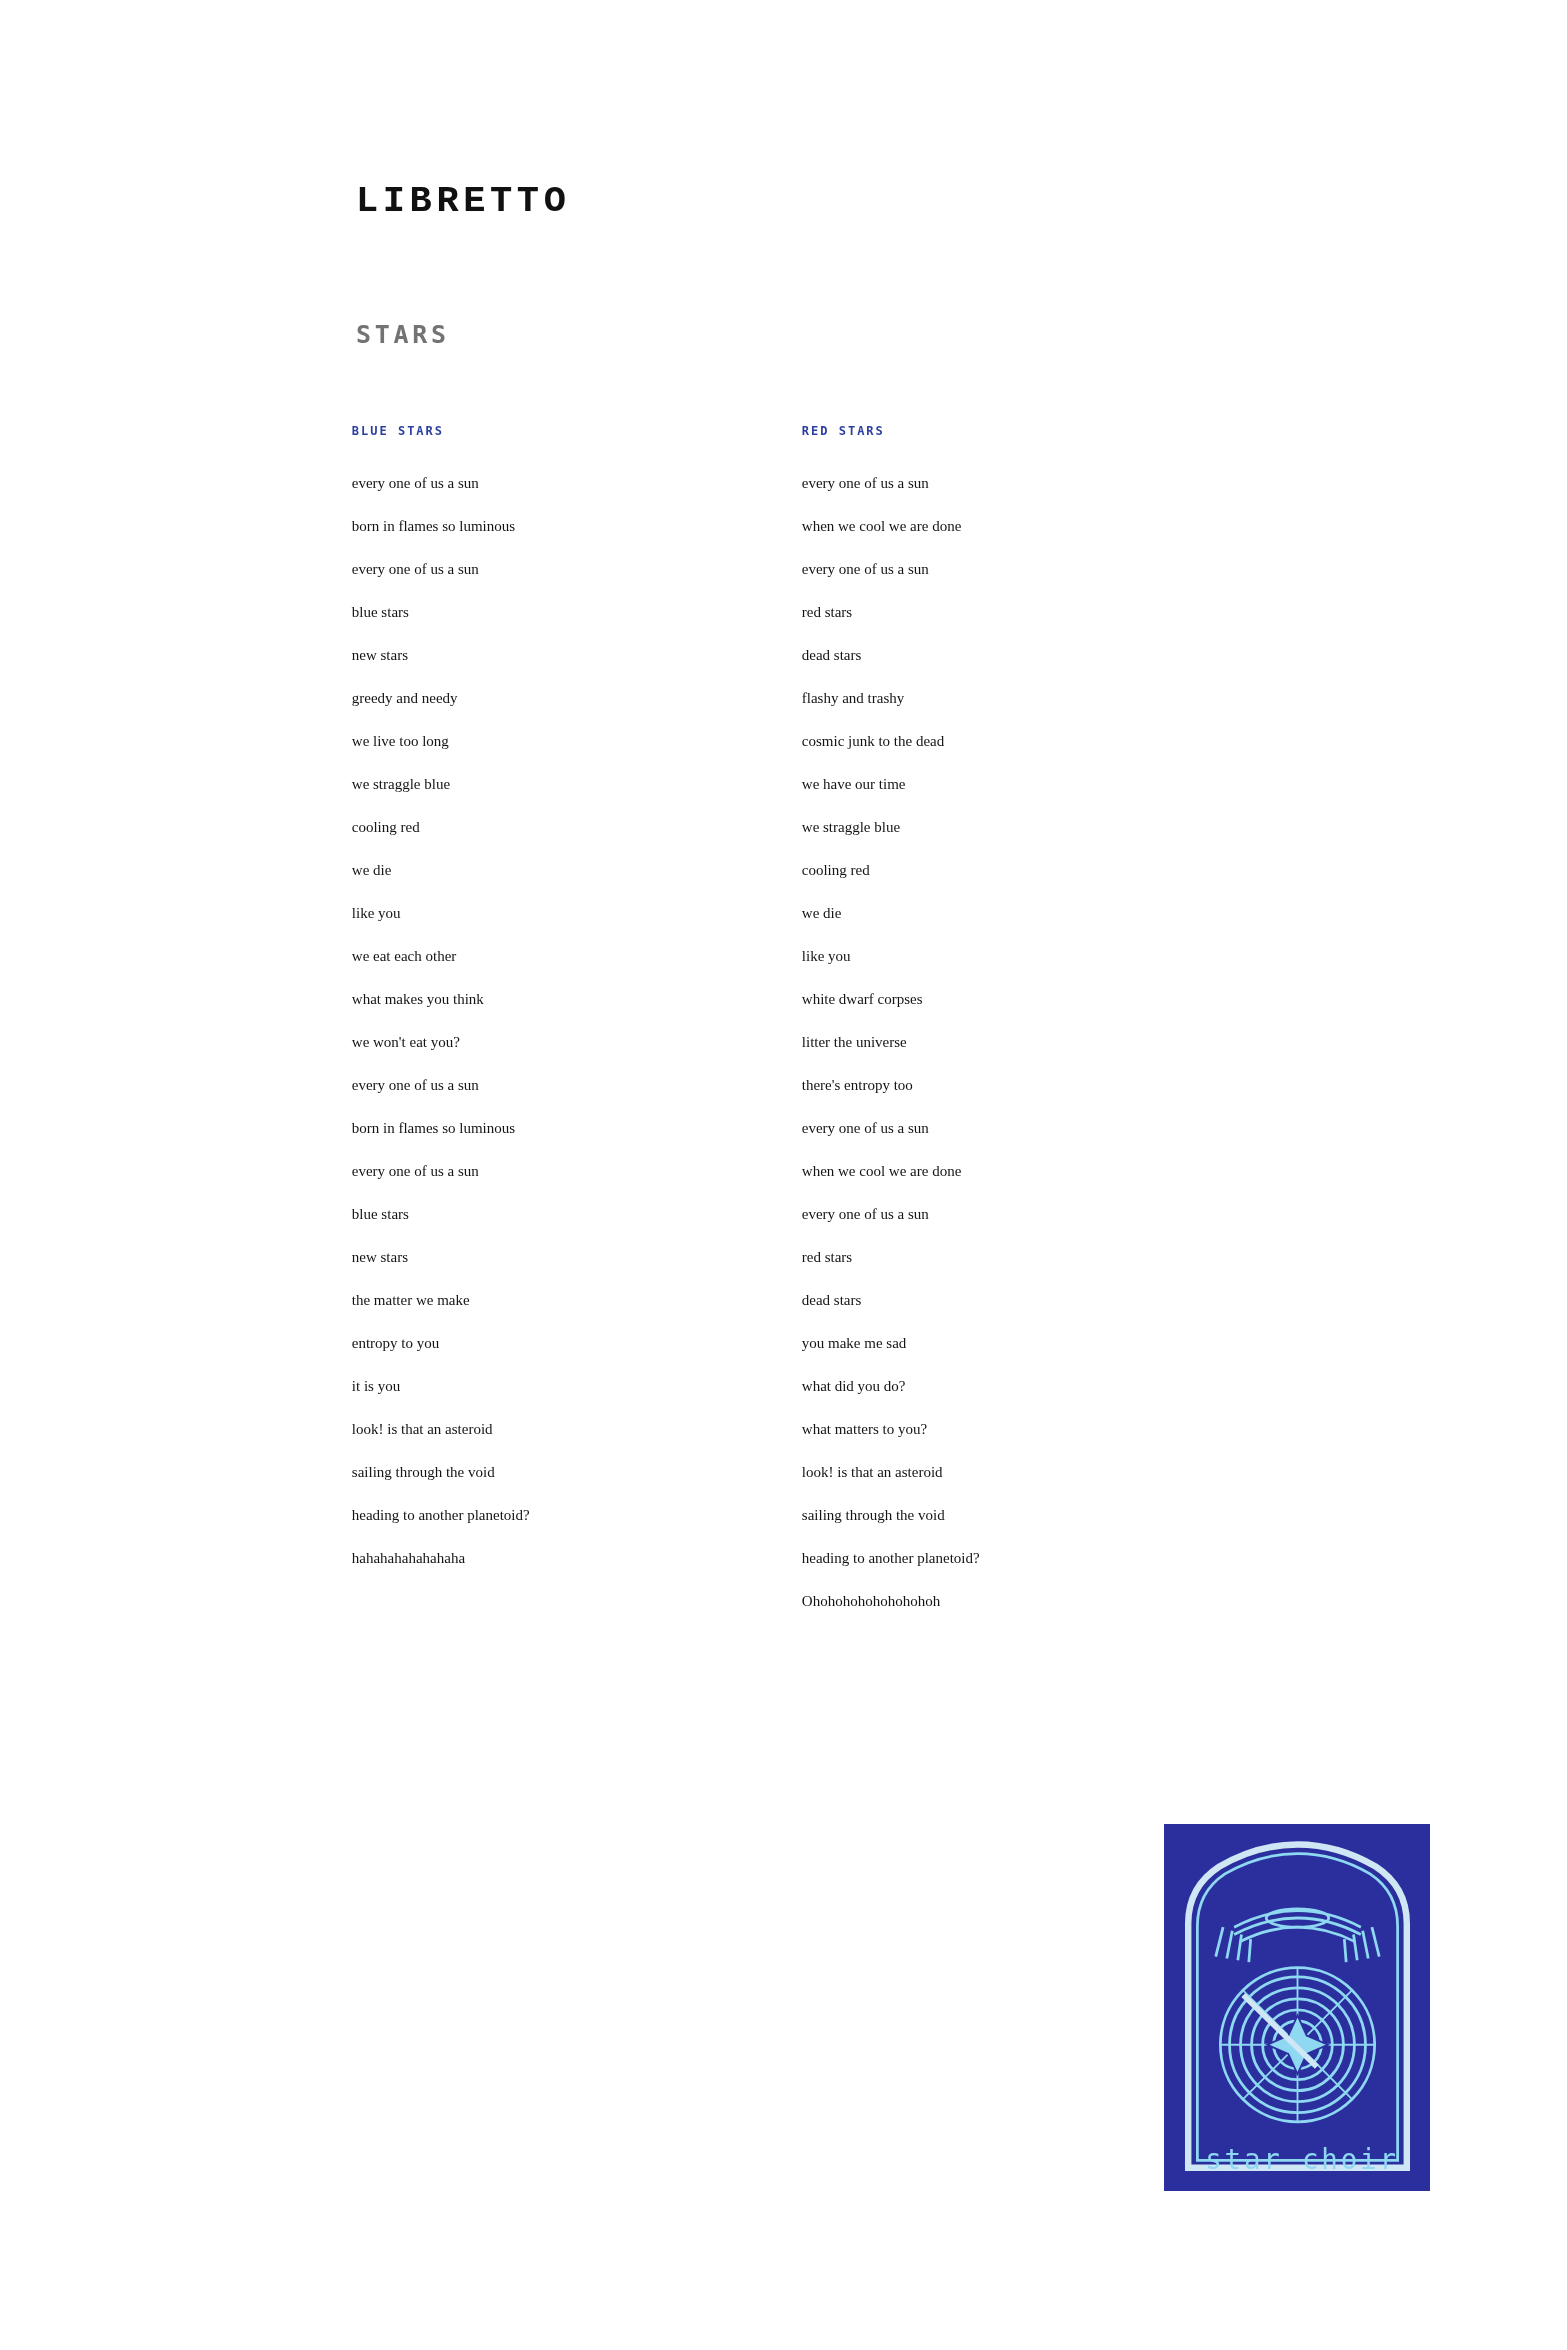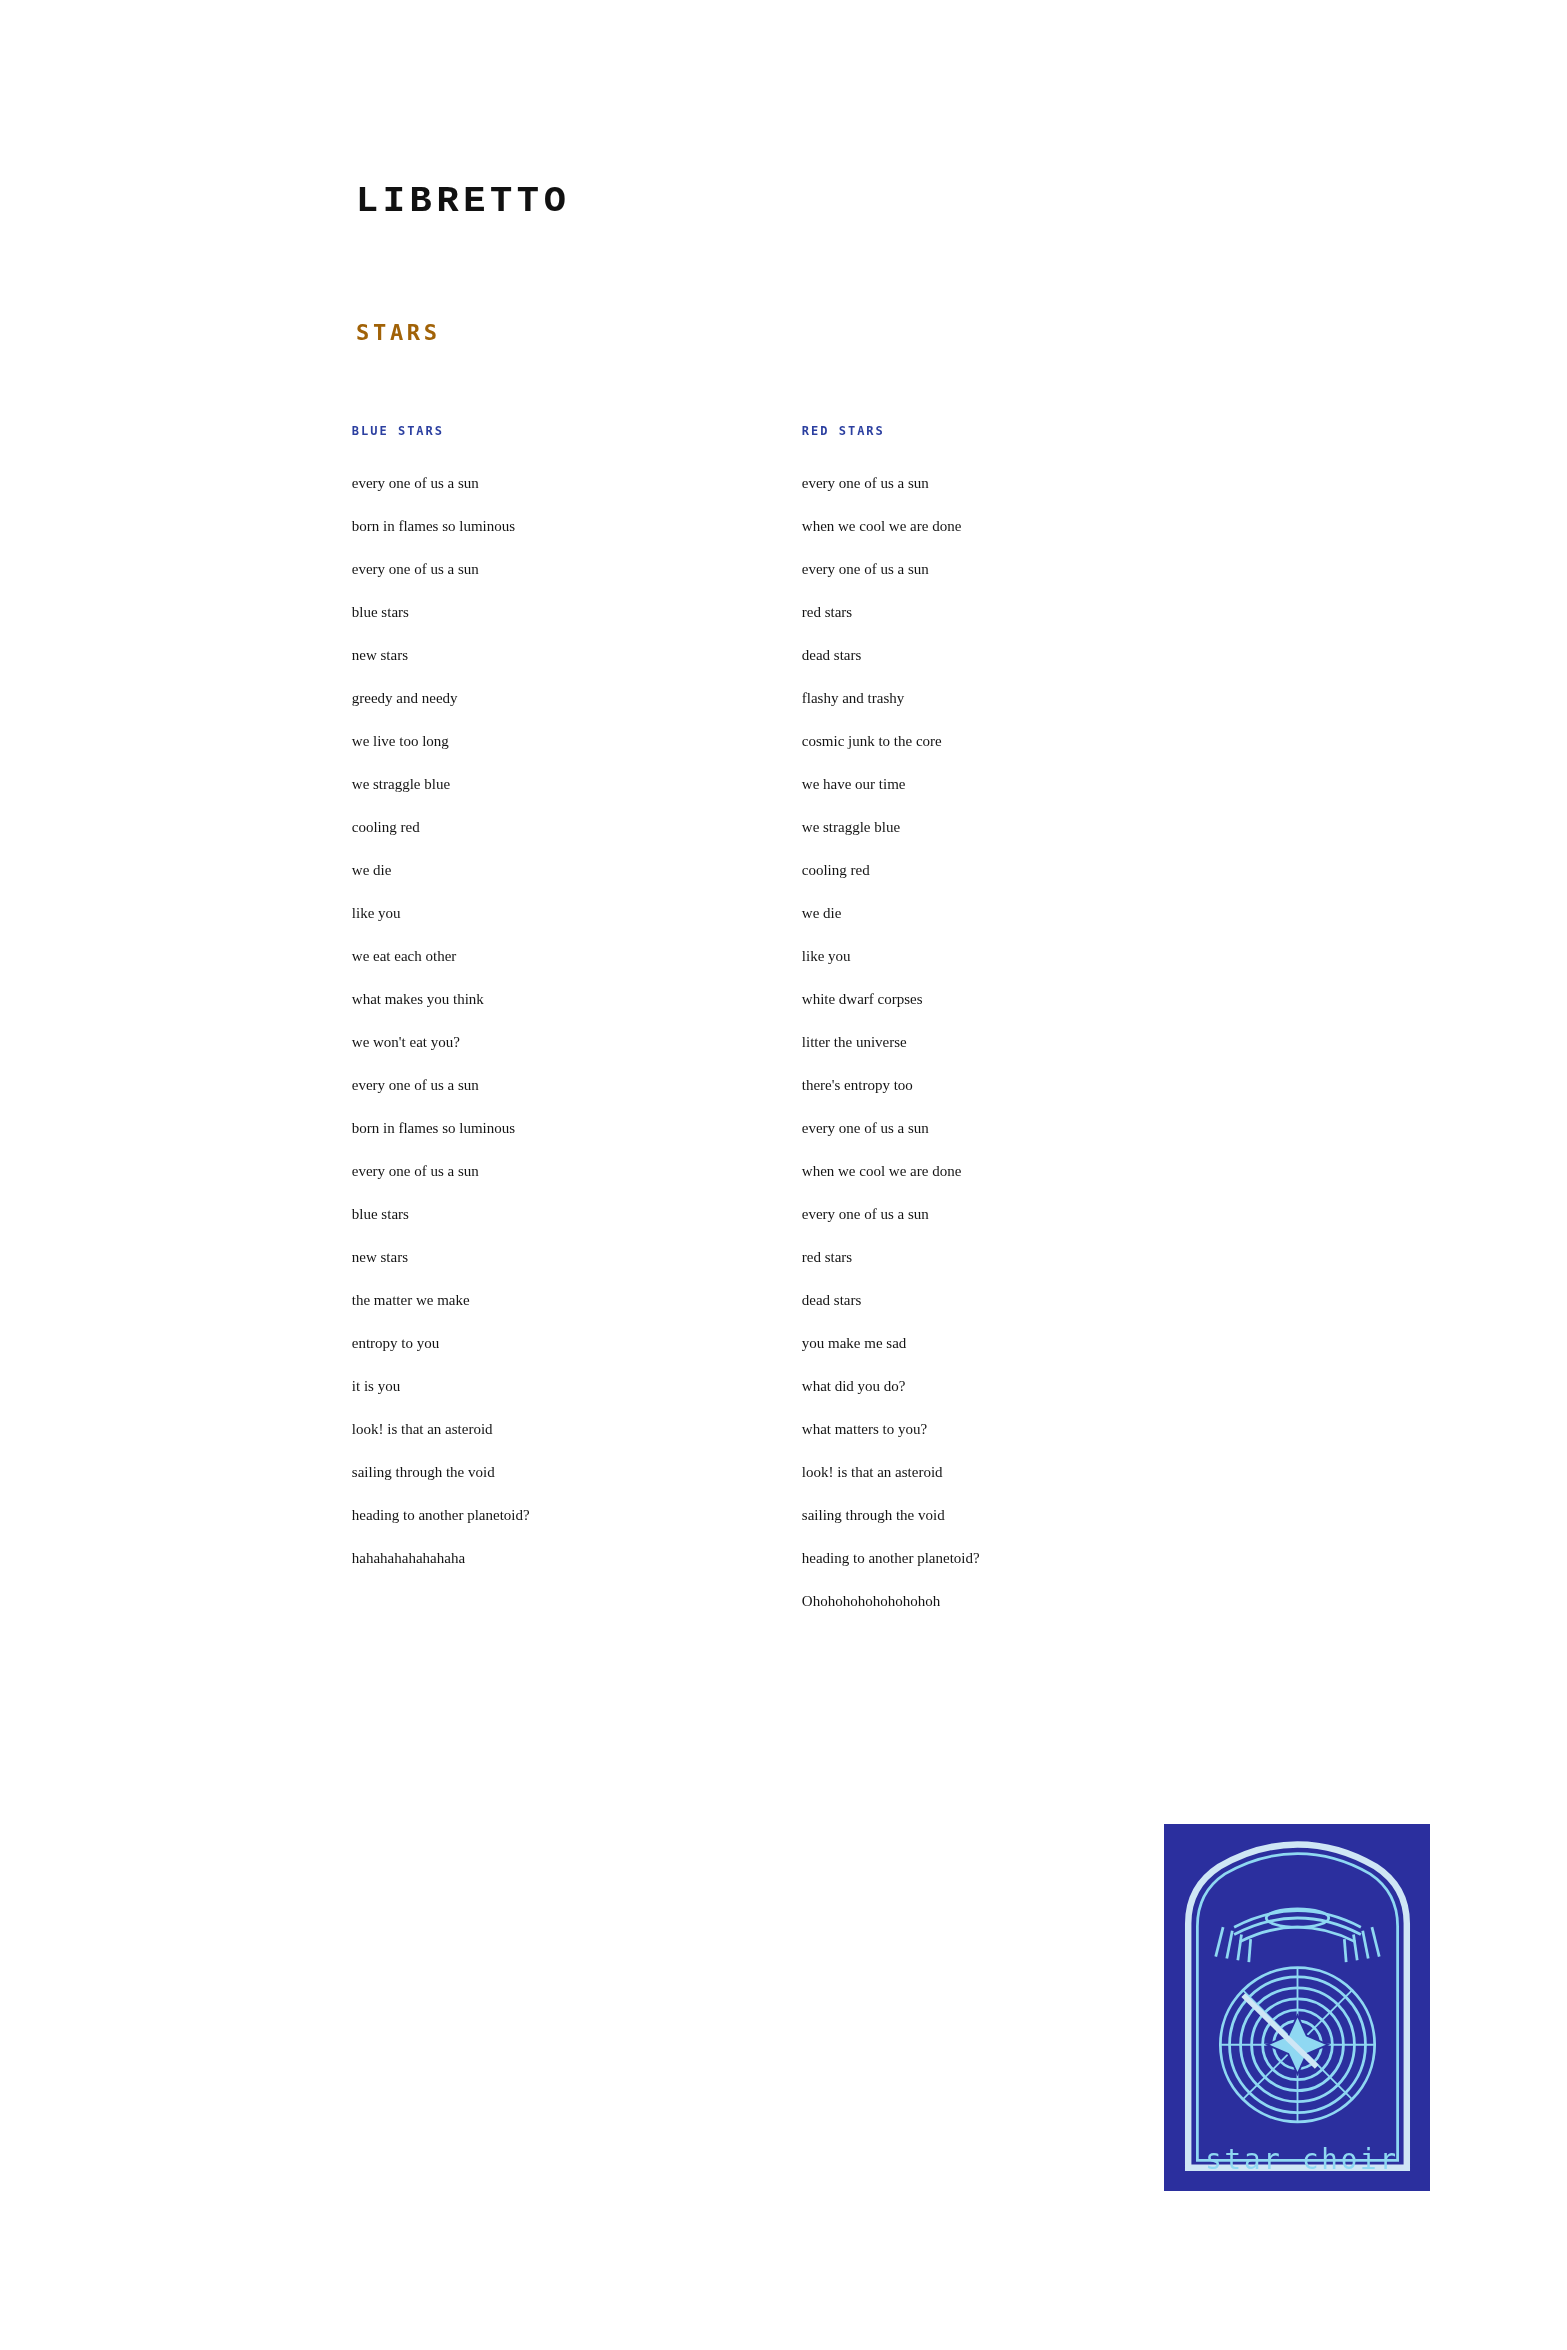--- a/index.html
+++ b/index.html
@@ -31,23 +31,23 @@
     letter-spacing: 4.6px;
     color: #111111;
   }
 
   .section-title {
     position: absolute;
     left: 356px;
     top: 320px;
     font-family: "DejaVu Sans Mono", monospace;
     font-weight: bold;
-    font-size: 22px;
+    font-size: 25px;
     letter-spacing: 3.7px;
-    color: #a16207;
+    color: #737373;
   }
 
   .columns {
     position: absolute;
     left: 349px;
     top: 424px;
     width: 918px;
     display: flex;
     flex-direction: row;
   }
@@ -146,21 +146,21 @@
     </div>
 
     <div class="col">
       <div class="col-head">RED STARS</div>
       <div class="line">every one of us a sun</div>
       <div class="line">when we cool we are done</div>
       <div class="line">every one of us a sun</div>
       <div class="line">red stars</div>
       <div class="line">dead stars</div>
       <div class="line">flashy and trashy</div>
-      <div class="line">cosmic junk to the core</div>
+      <div class="line">cosmic junk to the dead</div>
       <div class="line">we have our time</div>
       <div class="line">we straggle blue</div>
       <div class="line">cooling red</div>
       <div class="line">we die</div>
       <div class="line">like you</div>
       <div class="line">white dwarf corpses</div>
       <div class="line">litter the universe</div>
       <div class="line">there's entropy too</div>
       <div class="line">every one of us a sun</div>
       <div class="line">when we cool we are done</div>

